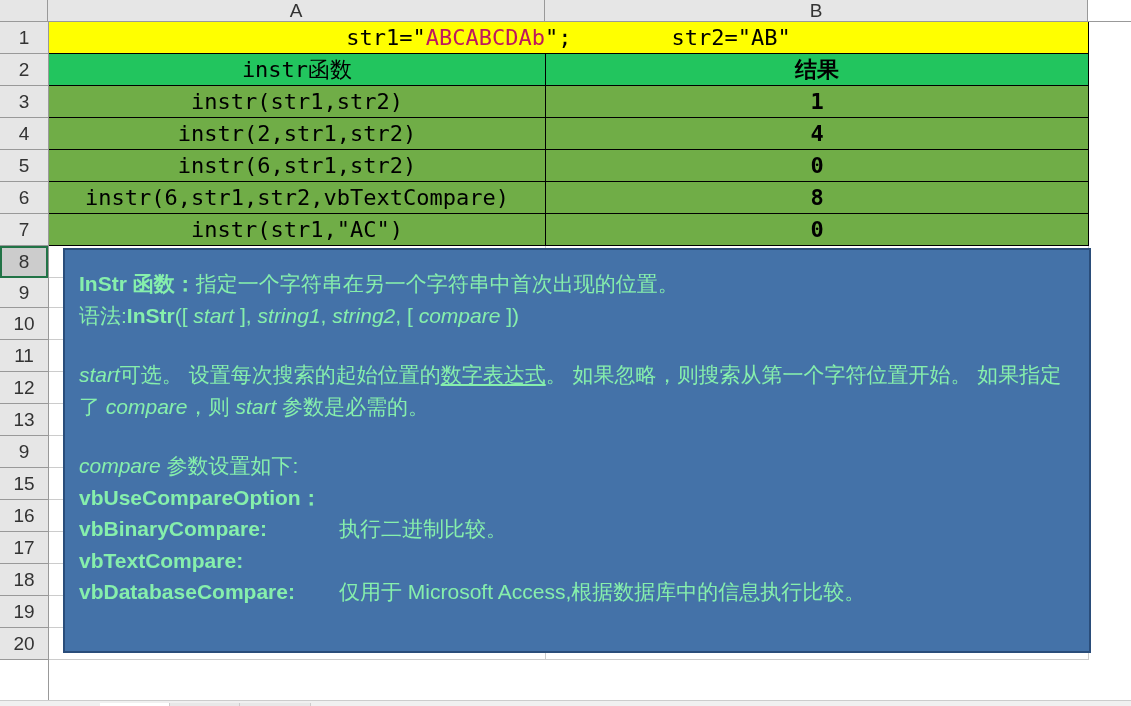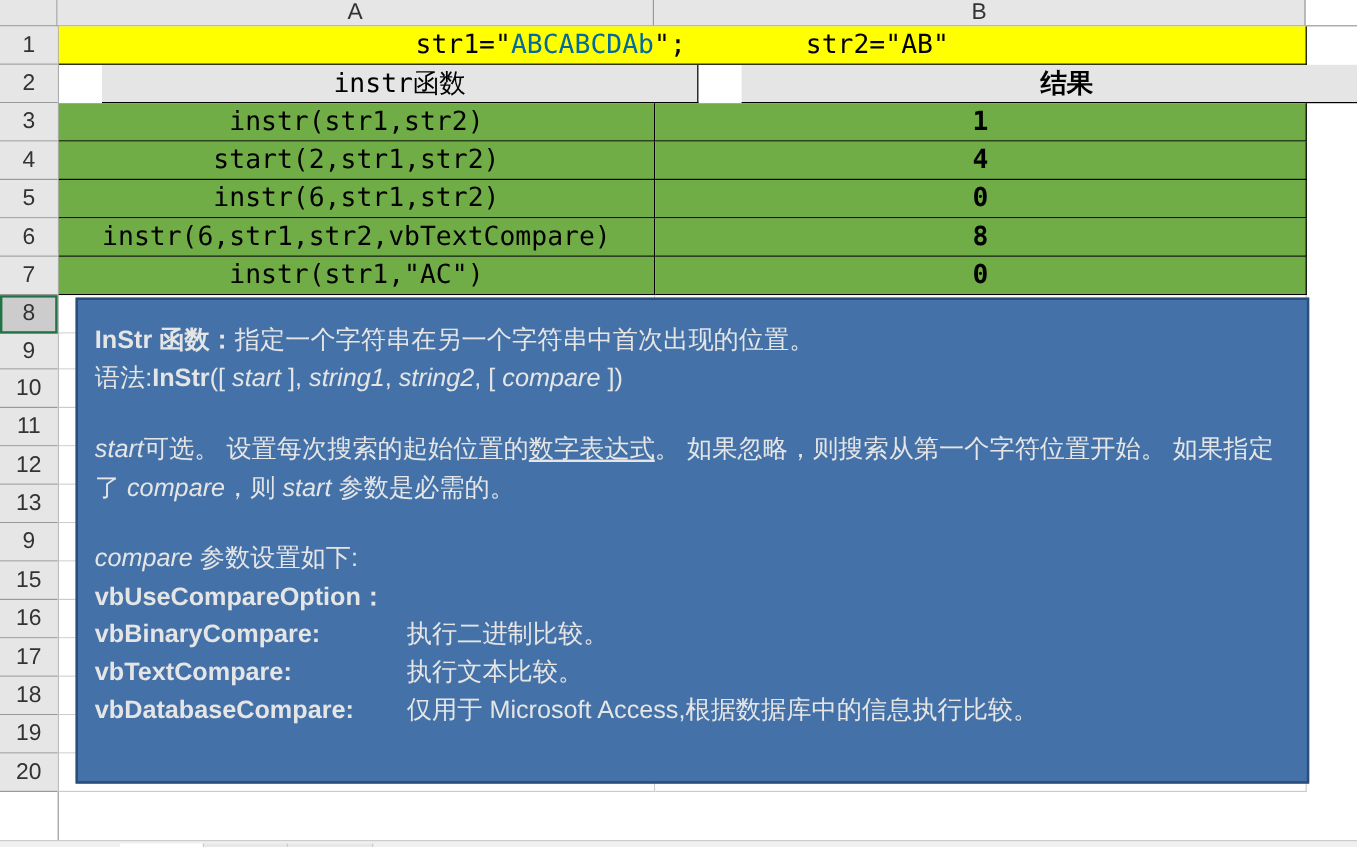--- a/index.html
+++ b/index.html
@@ -18,38 +18,38 @@
 .rh-med { height: 30px; }
 .rh-sel { background: #ccc; }
 
 .grid { display: flex; flex-direction: column; }
 .row { display: flex; }
 .cell { border-right: 1px solid #000; border-bottom: 1px solid #000; display: flex; align-items: center; justify-content: center; font-size: 22px; font-family: "SimSun", monospace; }
 .ca { width: 497px; }
 .cb { width: 543px; font-weight: bold; }
 
 .row1 .cell { background: #ffff00; height: 32px; }
-.row2 .cell { background: #e5e5e5; height: 32px; margin-left: 36px; }
+.row2 .cell { background: #22c55e; height: 32px; }
 .row3 .cell, .row4 .cell, .row5 .cell, .row6 .cell { background: #70ad47; height: 32px; border-bottom: 1px solid #000; }
 .row7 .cell { background: #70ad47; height: 32px; }
 
 .merged-header { width: 1040px; position: relative; }
 .header-text { display: flex; align-items: center; justify-content: center; gap: 0; font-family: "SimSun", monospace; font-size: 22px; }
 .str1-label { color: #000; }
-.str1-red { color: #0369a1; text-align: right; }
+.str1-red { color: #be185d; text-align: right; }
 .str2 { margin-left: 100px; }
 
 .doc-overlay {
   position: absolute;
   left: 63px; top: 248px;
   width: 1028px; height: 405px;
   background: #4472a8;
   border: 2px solid #2a4d7a;
   padding: 18px 14px;
-  color: #e5e5e5;
+  color: #86efac;
   font-size: 21px;
   line-height: 1.5;
 }
 .doc-overlay b { font-weight: bold; }
 .doc-overlay i { }
 .doc-row { display: flex; }
 .doc-label { width: 260px; font-weight: bold; }
 .underline { text-decoration: underline; }
 
 .empty-row { display: flex; }
@@ -107,21 +107,21 @@
     </div>
     <div class="row row2">
       <div class="cell ca">instr函数</div>
       <div class="cell cb">结果</div>
     </div>
     <div class="row row3">
       <div class="cell ca">instr(str1,str2)</div>
       <div class="cell cb">1</div>
     </div>
     <div class="row row4">
-      <div class="cell ca">start(2,str1,str2)</div>
+      <div class="cell ca">instr(2,str1,str2)</div>
       <div class="cell cb">4</div>
     </div>
     <div class="row row5">
       <div class="cell ca">instr(6,str1,str2)</div>
       <div class="cell cb">0</div>
     </div>
     <div class="row row6">
       <div class="cell ca">instr(6,str1,str2,vbTextCompare)</div>
       <div class="cell cb">8</div>
     </div>
@@ -203,21 +203,20 @@
   </div>
   <div class="doc-row">
     <div class="doc-label">vbUseCompareOption：</div>
   </div>
   <div class="doc-row">
     <div class="doc-label">vbBinaryCompare:</div>
     <div>执行二进制比较。</div>
   </div>
   <div class="doc-row">
     <div class="doc-label">vbTextCompare:</div>
-    <div>执行文本比较。</div>
   </div>
   <div class="doc-row">
     <div class="doc-label">vbDatabaseCompare:</div>
     <div>仅用于 Microsoft Access,根据数据库中的信息执行比较。</div>
   </div>
 </div>
 
 <div class="sheet-tabs">
   <div class="sheet-tab">Sheet1</div>
   <div class="sheet-tab inactive">Sheet2</div>

